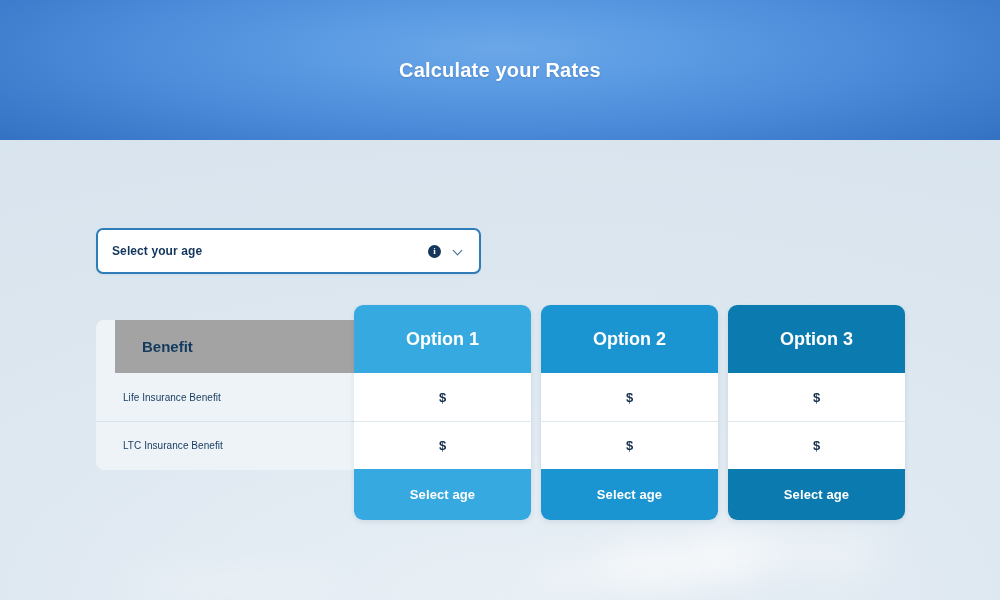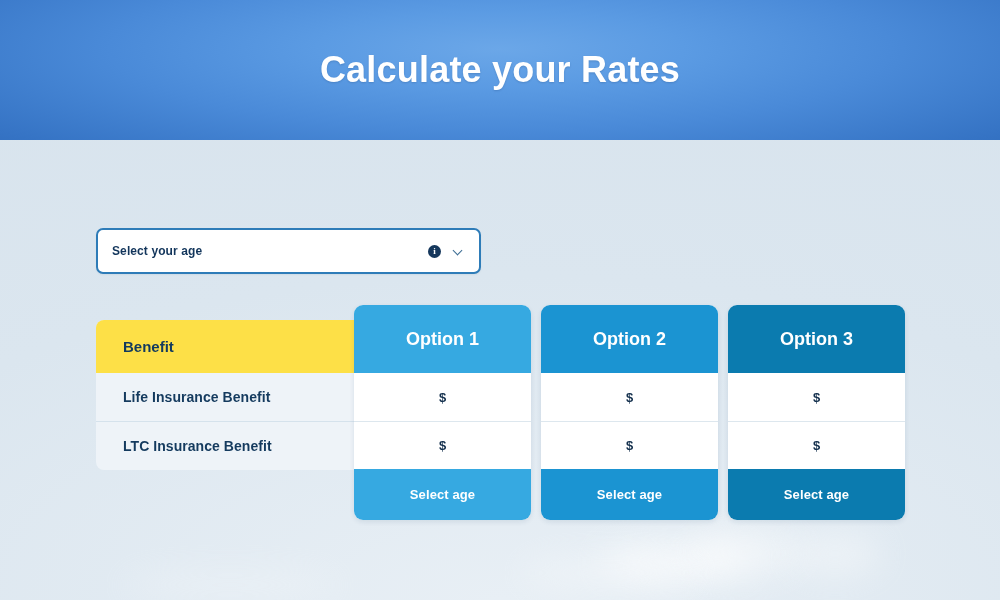--- a/index.html
+++ b/index.html
@@ -57,21 +57,21 @@
         #3573c4 56%,
         #255ea8 78%,
         #1b5196 100%);
     display: flex;
     align-items: center;
     justify-content: center;
   }
 
   #header-title {
     color: #ffffff;
-    font-size: 36px;
+    font-size: 20px;
     font-weight: bold;
     letter-spacing: .2px;
     text-align: center;
     line-height: 1;
     text-shadow: 0 1px 2px rgba(10,40,80,.18);
   }
 
   
   #age-select {
     position: absolute;
@@ -170,22 +170,22 @@
     height: 48px;
     display: flex;
     align-items: center;
     padding-left: 27px;
   }
   .benefit-row + .benefit-row {
     border-top: 1px solid #d5e2ec;
     text-align: right;
   }
   .benefit-row-label {
-    font-size: 14px;
-    font-weight: bold;
+    font-size: 10px;
+    font-weight: normal;
     color: #143a5e;
     letter-spacing: .05px;
   }
 
   
   .option-card {
     position: absolute;
     top: 0;
     width: 177px;
     height: 215px;
@@ -253,21 +253,21 @@
 
   <div id="age-select" style="border-color: rgb(46, 124, 184);">
     <span id="age-select-label" style="color: rgb(18, 53, 91);">Select your age</span>
     <span class="info-icon">i</span>
     <span class="chevron-down"></span>
   </div>
 
   <div id="rate-table">
 
     <div id="benefit-panel" style="background: rgb(238, 243, 248);">
-      <div id="benefit-head" style="background: #fde047;">
+      <div id="benefit-head" style="background: #a3a3a3; margin-left: 19px;">
         <span id="benefit-head-label">Benefit</span>
       </div>
       <div class="benefit-row">
         <span class="benefit-row-label">Life Insurance Benefit</span>
       </div>
       <div class="benefit-row">
         <span class="benefit-row-label">LTC Insurance Benefit</span>
       </div>
     </div>
 

